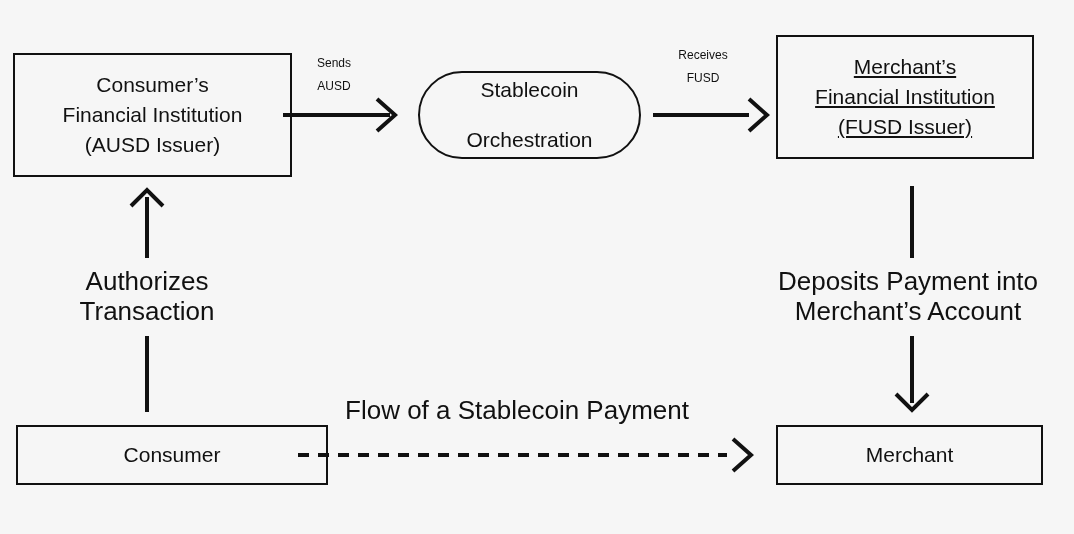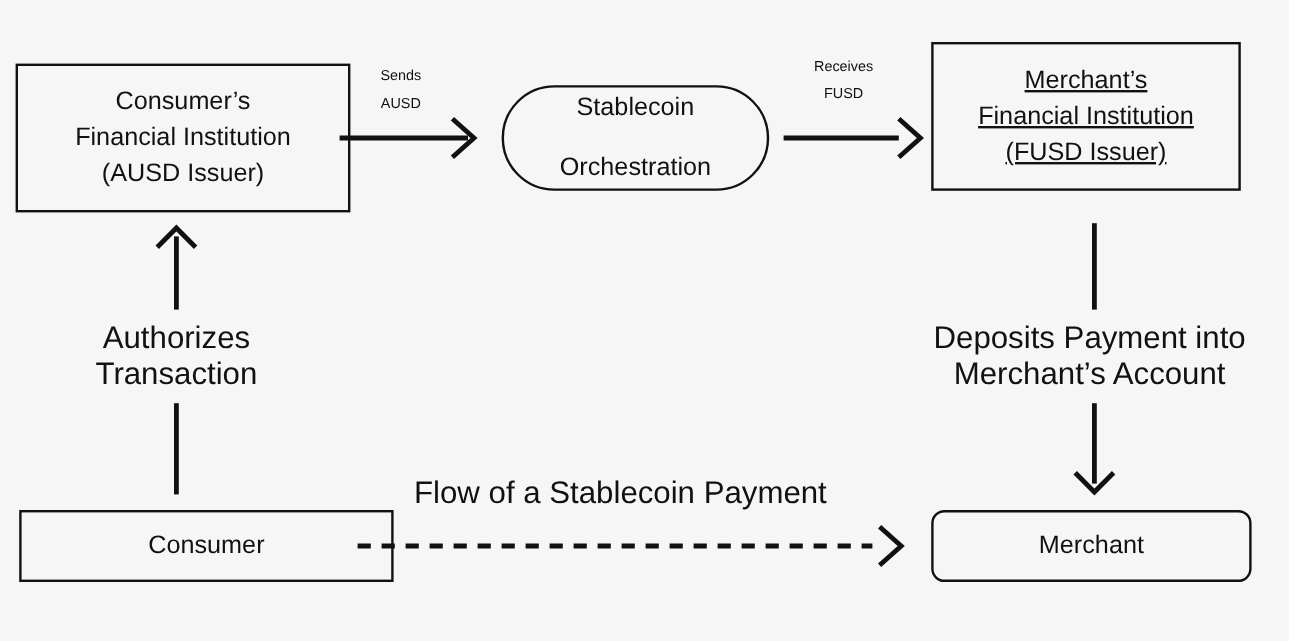--- a/index.html
+++ b/index.html
@@ -50,21 +50,21 @@
     transform:translateX(-50%);
     text-align:center;
     white-space:nowrap;
   }
   .edge-label.small{ font-size:12px; line-height:23px; }
   .edge-label.big{ font-size:26px; line-height:30px; }
   #box-consumer-fi { left:13px;  top:53px;  width:279px; height:124px; }
   #box-orchestration{ left:418px; top:71px;  width:223px; height:88px;gap:20px; }
   #box-merchant-fi { left:776px; top:35px;  width:258px; height:124px;text-decoration:underline; }
   #box-consumer    { left:16px;  top:425px; width:312px; height:60px; }
-  #box-merchant    { left:776px; top:425px; width:267px; height:60px;border-radius:11px; }
+  #box-merchant    { left:776px; top:425px; width:267px; height:60px; }
   #label-sends     { left:334px; top:52px; }
   #label-receives  { left:703px; top:44px; }
   #label-authorizes{ left:147px; top:266px; }
   #label-deposits  { left:908px; top:266px; }
   #label-flow      { left:517px; top:395px; }
 </style>
 </head>
 <body>
 
 <div class="canvas">

